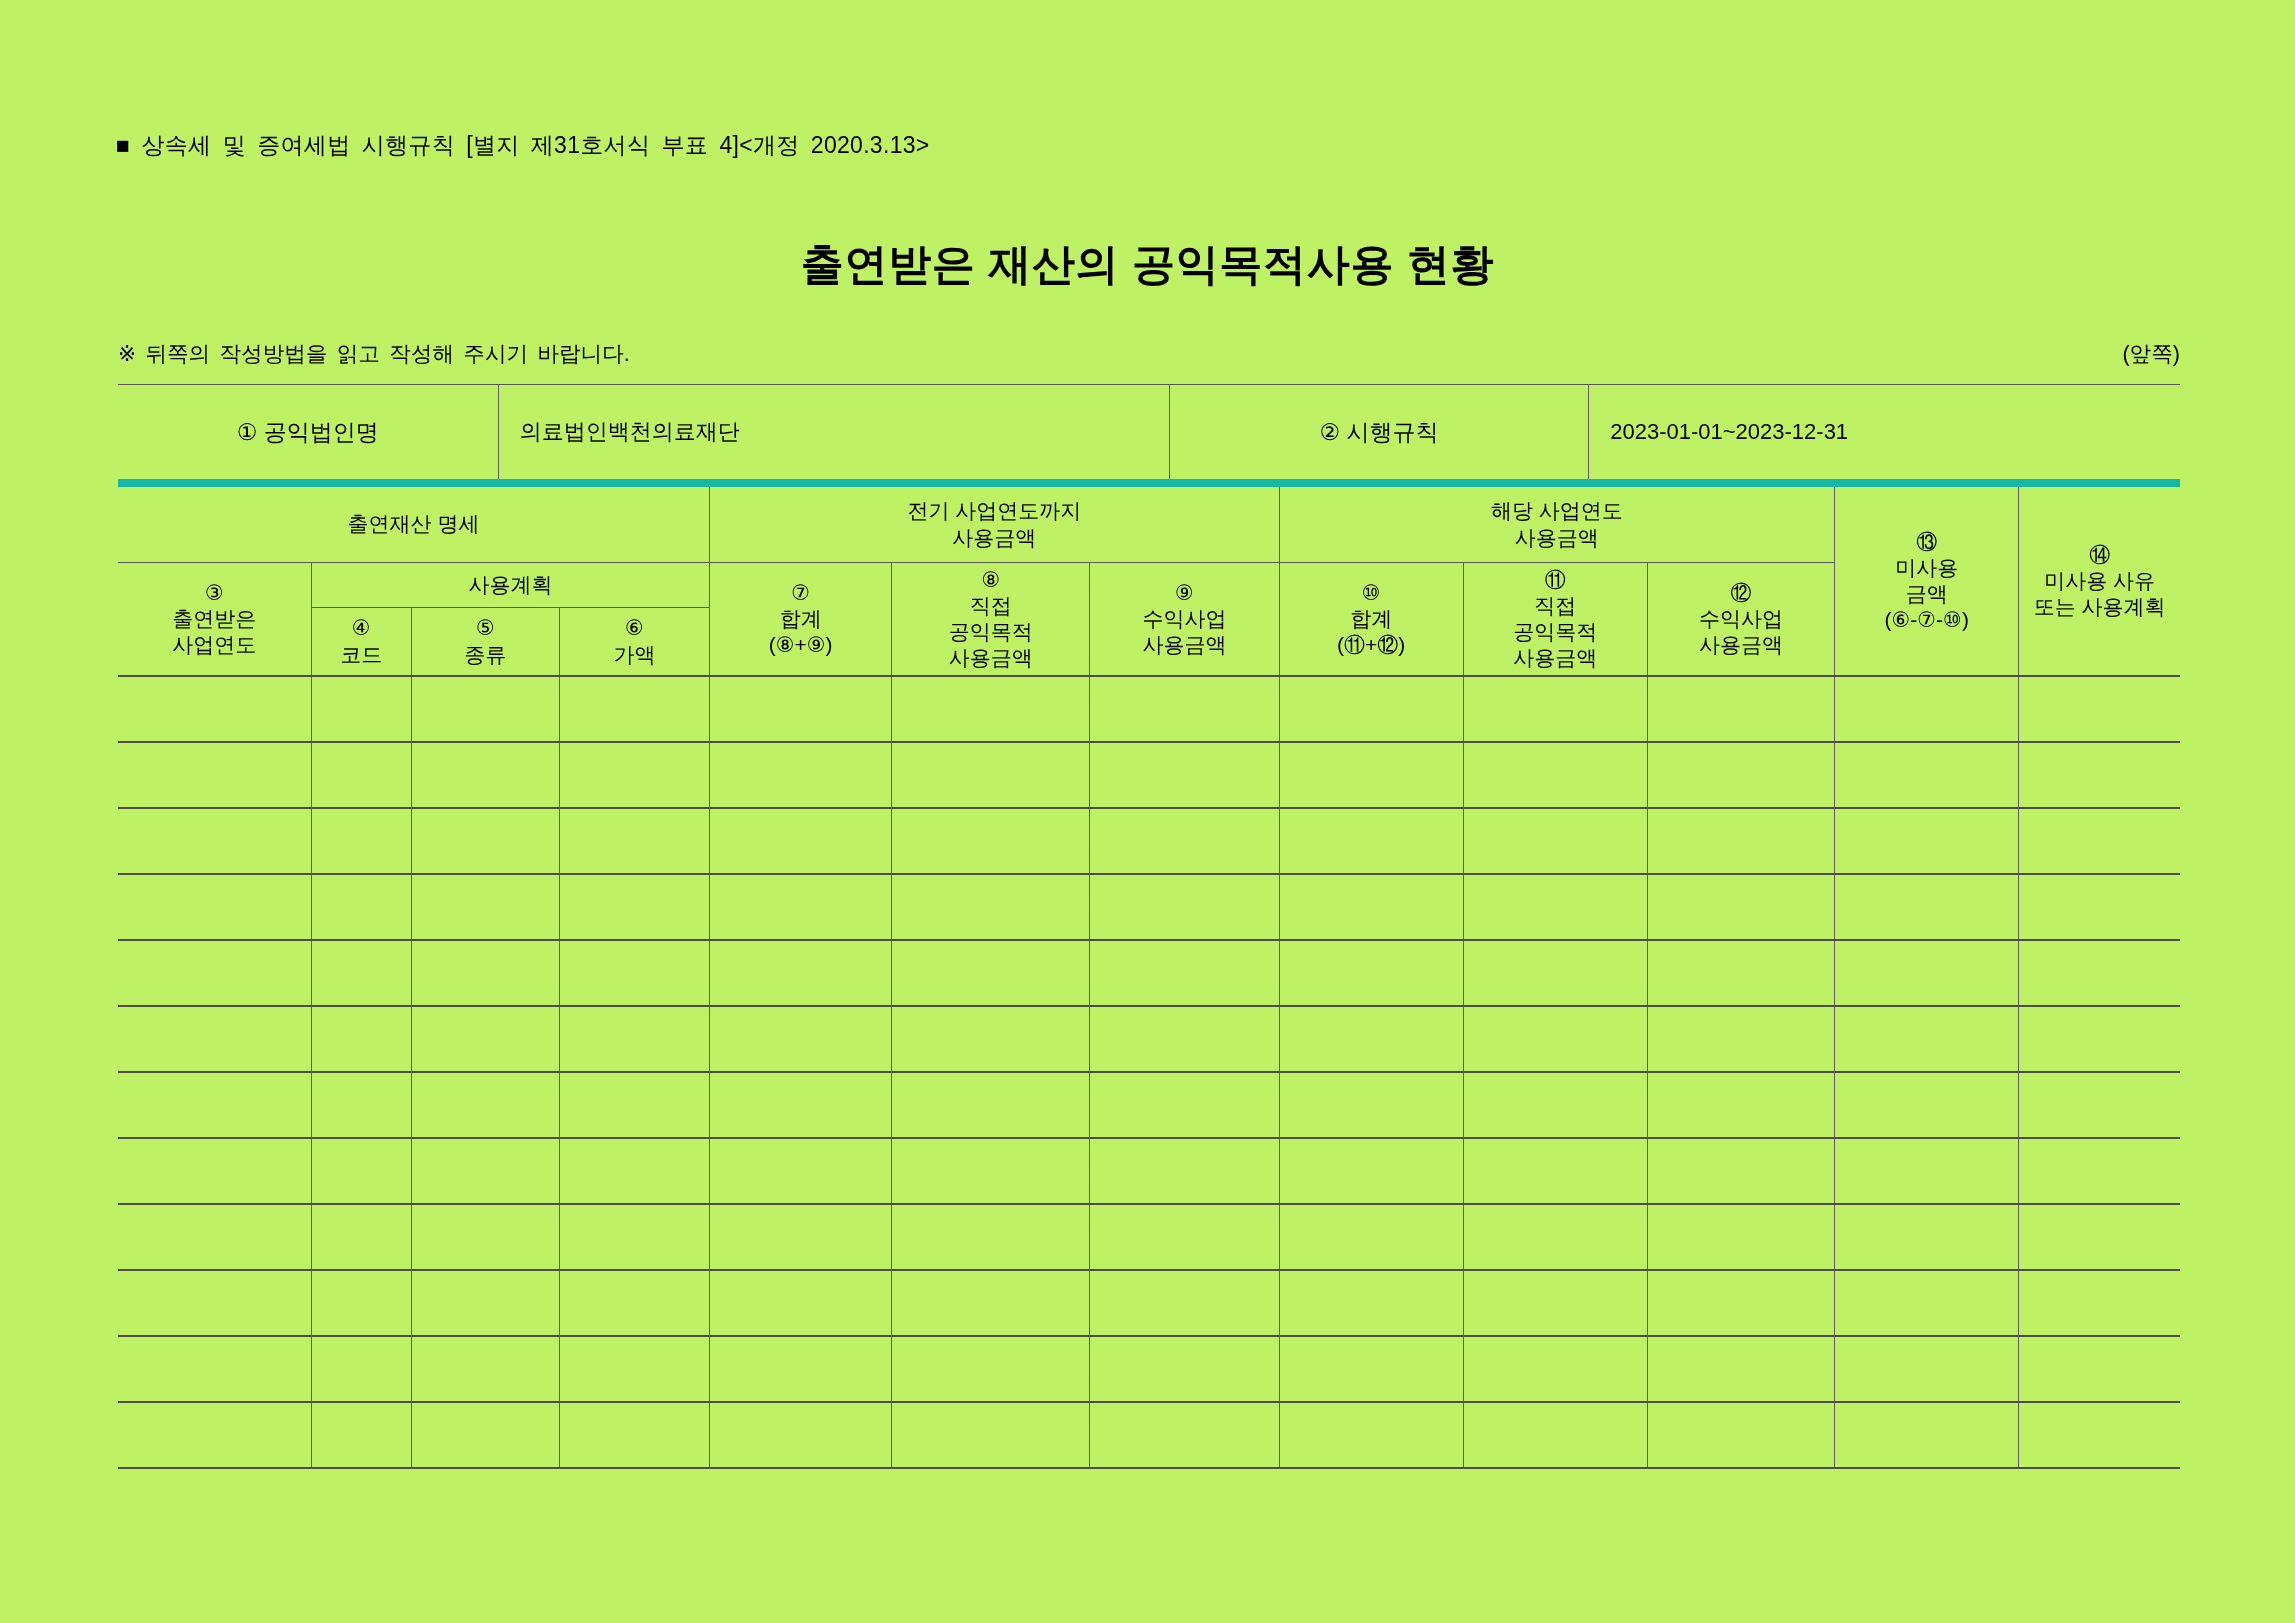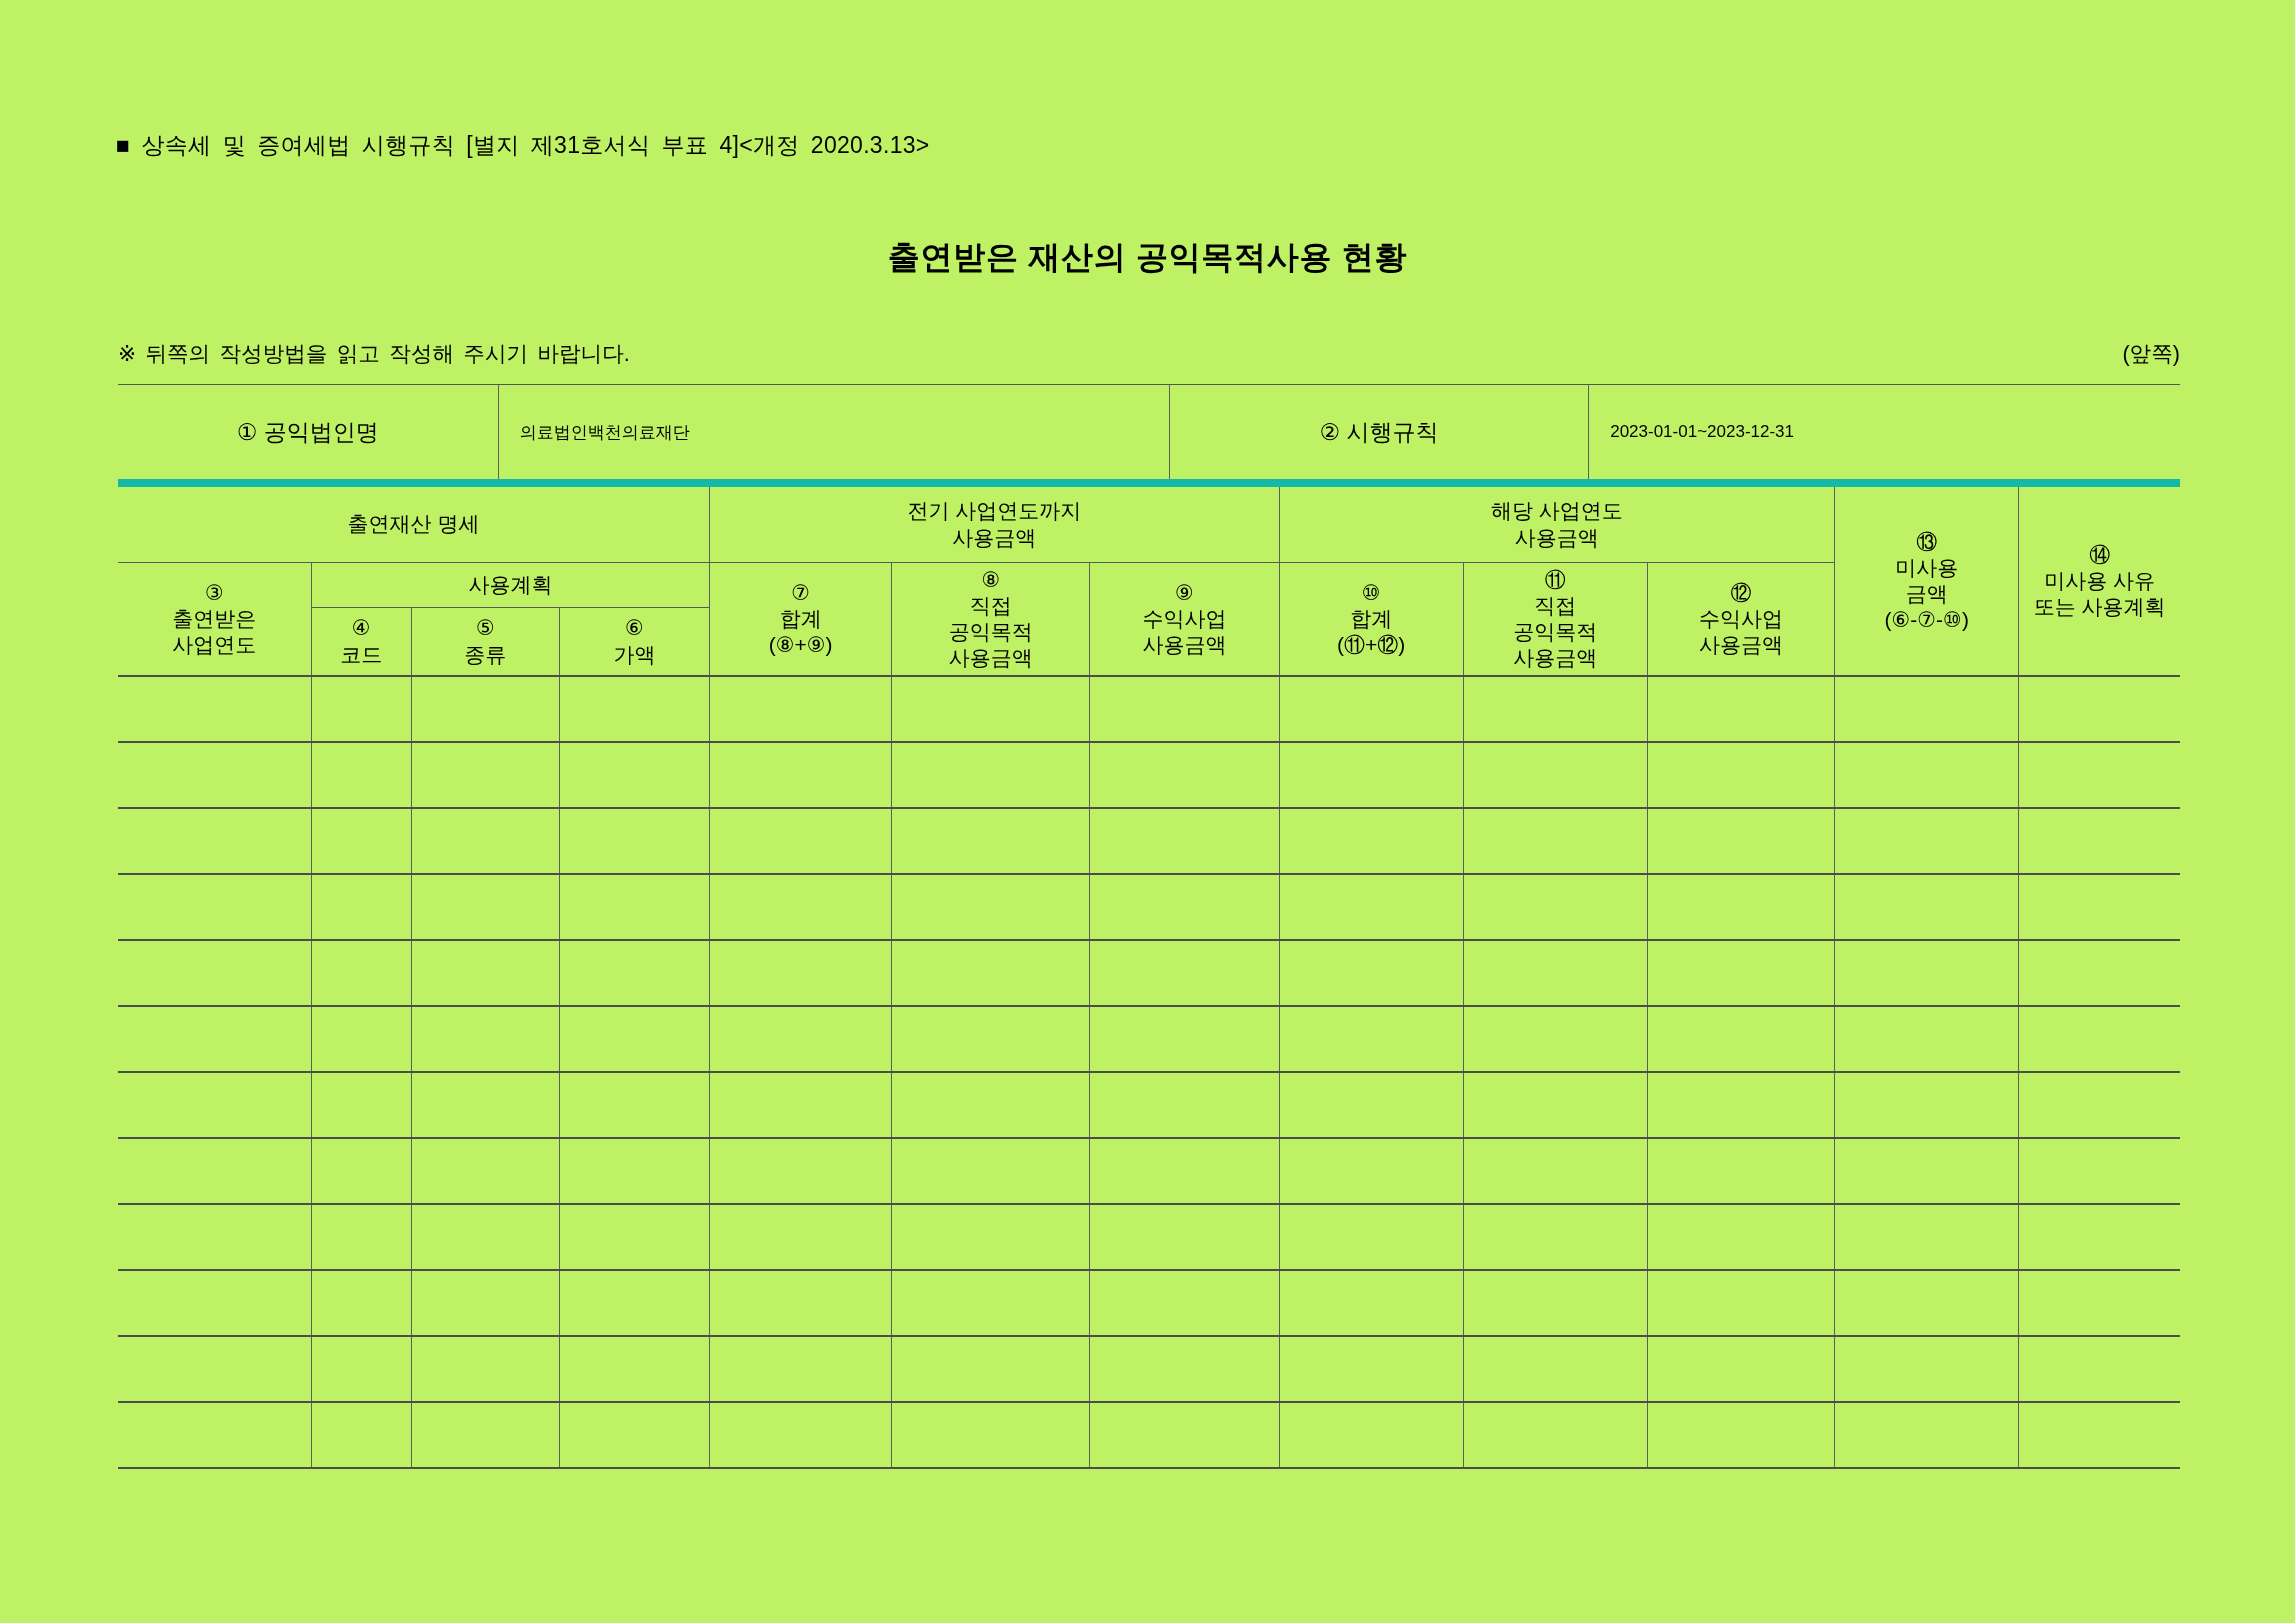--- a/index.html
+++ b/index.html
@@ -12,41 +12,41 @@
     overflow:hidden;
   }
   .notice{
     position:absolute;left:116px;top:130px;
     font-size:23px;letter-spacing:0.3px;word-spacing:4.6px;
     color:#000;
   }
   .title{
     position:absolute;left:0;right:0;top:236px;margin:0;
     text-align:center;
-    font-size:32px;font-weight:bold;letter-spacing:0.7px;
+    font-size:43px;font-weight:bold;letter-spacing:0.7px;
   }
   .noteline{
     position:absolute;left:118px;top:339px;width:2062px;
     display:flex;justify-content:space-between;align-items:flex-end;
     font-size:21.6px;word-spacing:3.3px;
   }
   .tablewrap{
     position:absolute;left:118px;top:384px;width:2062px;
   }
   table{border-collapse:collapse;table-layout:fixed;width:2062px;}
   
   .info-table{border-top:1.3px solid #565656;}
   .info-table td{
     height:94px;vertical-align:middle;
     border-right:1.3px solid #5e5e5e;
     padding:0;
   }
   .info-table td.lastcol{border-right:none;}
   .info-table td.lbl{text-align:center;font-size:23px;}
-  .info-table td.val{text-align:left;font-size:17px;padding-left:21px;border-radius:9px;}
+  .info-table td.val{text-align:left;font-size:22px;padding-left:21px;border-radius:9px;}
   
   .main-table{border-top:8px solid #14b8a6;}
   .main-table th,.main-table td{
     padding:0;vertical-align:middle;text-align:center;
     font-weight:normal;font-size:21px;line-height:1.25;
     white-space:pre-line;
     border-right:1.3px solid #5e5e5e;
   }
   .main-table th.lastcol, .main-table td:last-child{border-right:none;}
   .bb2{border-bottom:1.3px solid #5a5a5a;}

